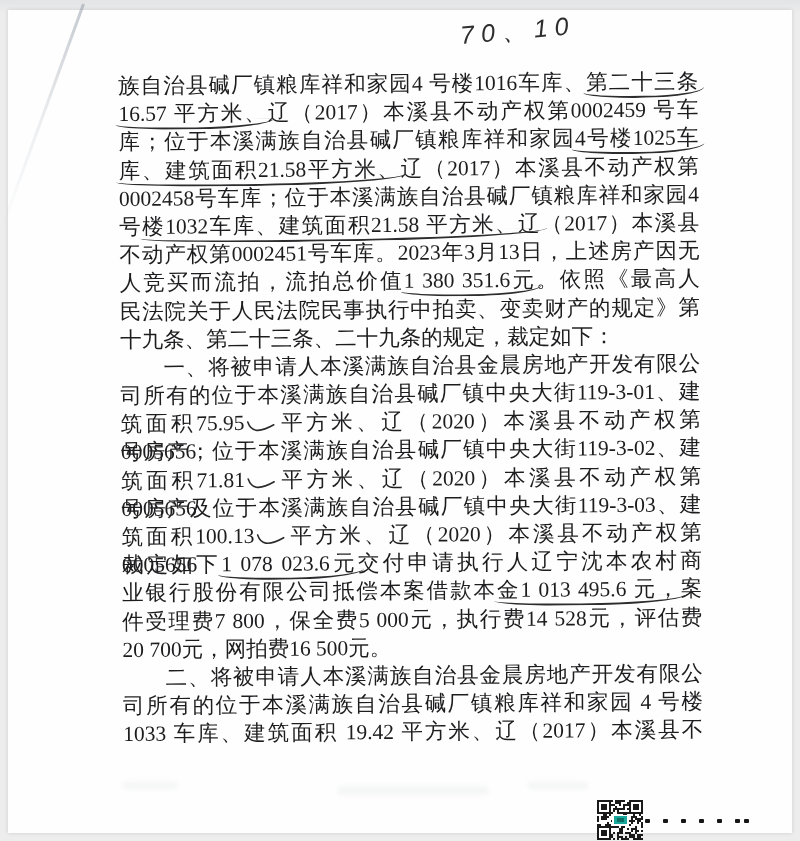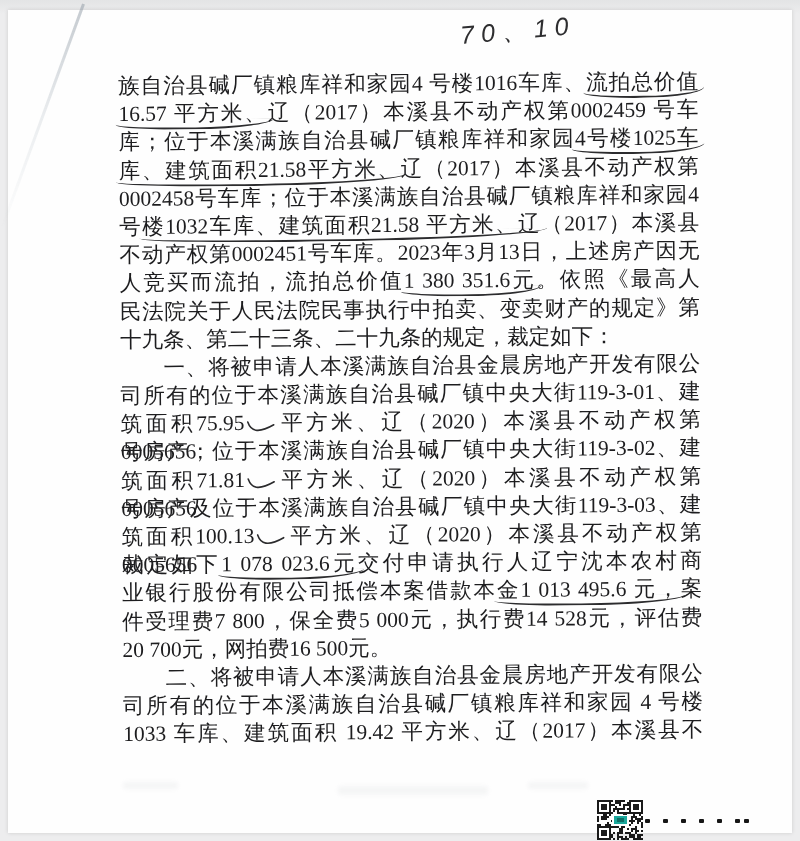--- a/index.html
+++ b/index.html
@@ -43,21 +43,21 @@
 </style>
 </head>
 <body>
 
 <div class="scan">
   <div class="page">
     <div class="crease"></div>
     <div class="handwriting">70、10</div>
 
     <div class="doc-body" id="doc-lines">
-        <div class="doc-line"><span>族自治县碱厂镇粮库祥和家园4 号楼1016车库、</span><span class="hand-underline">流拍总价值</span></div>
+        <div class="doc-line"><span>族自治县碱厂镇粮库祥和家园4 号楼1016车库、</span><span class="hand-underline">第二十三条</span></div>
         <div class="doc-line"><span class="hand-underline">16.57 平方米、</span><span>辽（2017）本溪县不动产权第0002459 号车</span></div>
         <div class="doc-line"><span>库；位于本溪满族自治县碱厂镇粮库祥和家园</span><span class="hand-underline">4号楼1025车</span></div>
         <div class="doc-line"><span class="hand-underline">库、建筑面积21.58平方米、</span><span>辽（2017）本溪县不动产权第</span></div>
         <div class="doc-line"><span>0002458号车库；位于本溪满族自治县碱厂镇粮库祥和家园4</span></div>
         <div class="doc-line"><span>号</span><span class="hand-underline">楼1032车库、建筑面积21.58 平方米、辽</span><span>（2017）本溪县</span></div>
         <div class="doc-line"><span>不动产权第0002451号车库。2023年3月13日，上述房产因无</span></div>
         <div class="doc-line"><span>人竞买而流拍，流拍总价值</span><span class="hand-underline">1 380 351.6元</span><span>。依照《最高人</span></div>
         <div class="doc-line"><span>民法院关于人民法院民事执行中拍卖、变卖财产的规定》第</span></div>
         <div class="doc-line short"><span>十九条、第二十三条、二十九条的规定，裁定如下：</span></div>
         <div class="doc-line indent"><span>一、将被申请人本溪满族自治县金晨房地产开发有限公</span></div>

